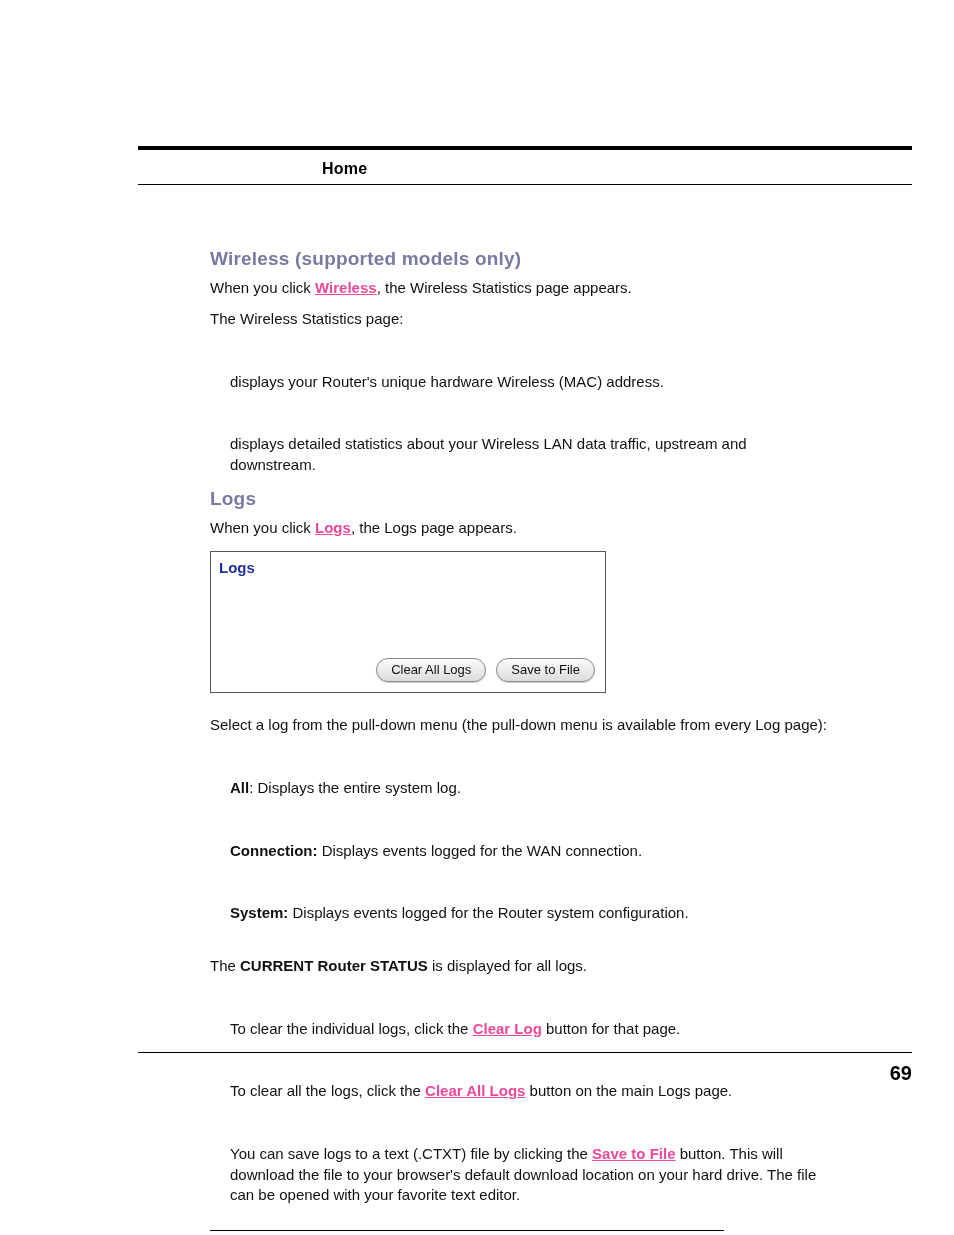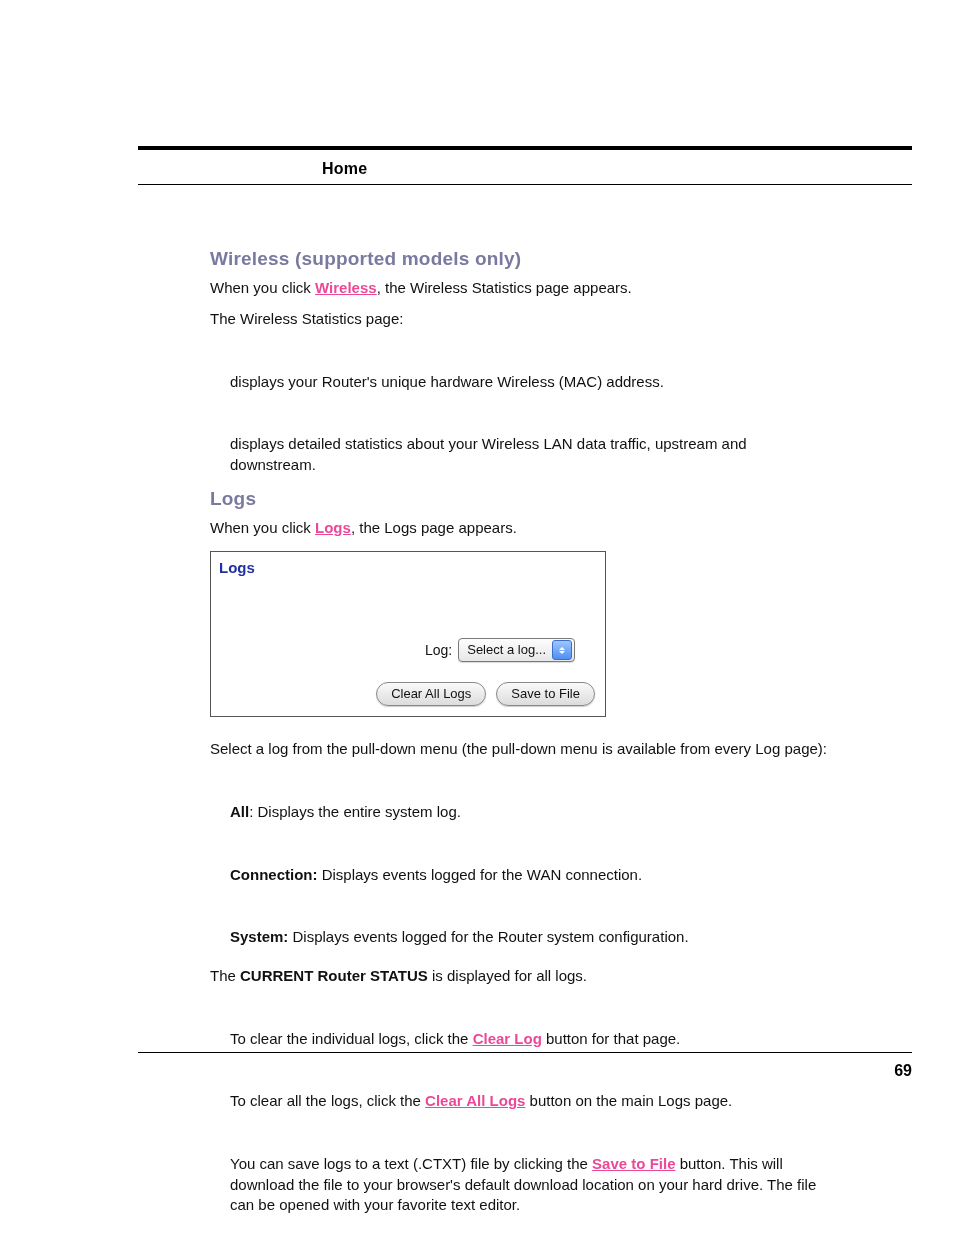--- a/index.html
+++ b/index.html
@@ -49,21 +49,21 @@
   color: #7a7aa0;
   letter-spacing: 0.2px;
 }
 .para { margin: 4px 0 10px 0; }
 .link {
   color: #ec4899;
   font-weight: bold;
   text-decoration: underline;
 }
 .indent { margin-left: 20px; margin-top: 42px; }
-.spaced { margin-top: 18px; }
+.spaced { margin-top: 32px; }
 
 
 .logpanel {
   width: 394px;
   border: 1px solid #555;
   background: #fff;
   margin: 12px 0 22px 0;
 }
 .logpanel .title {
   color: #2030a0;
@@ -137,21 +137,21 @@
   left: 138px;
   right: 42px;
   top: 1052px;
   border-top: 1px solid #000;
 }
 .pagenum {
   position: absolute;
   right: 42px;
   top: 1062px;
   font-weight: bold;
-  font-size: 16px;
+  font-size: 20px;
 }
 
 
 .notebox {
   margin-top: 24px;
   border-top: 1px solid #000;
   width: 514px;
   padding-top: 14px;
   display: flex;
   align-items: center;
@@ -183,30 +183,20 @@
     <div class="para indent">displays detailed statistics about your Wireless LAN data traffic, upstream and downstream.</div>
 
     <h3 class="section spaced">Logs</h3>
     <div class="para">
       <span>When you click </span><span class="link">Logs</span><span>, the Logs page appears.</span>
     </div>
 
     <div class="logpanel">
       <div class="title">Logs</div>
       <div class="body"></div>
-      <div class="row1">
-        <span>Log:</span>
-        <span class="select">
-          <span>Select a log...</span>
-          <span class="arrowbox">
-            <span class="arr up"></span>
-              <span class="arr down"></span>
-          </span>
-        </span>
-      </div>
       <div class="row2">
         <span class="pillbtn">Clear All Logs</span>
         <span class="pillbtn">Save to File</span>
       </div>
     </div>
 
     <div class="para">Select a log from the pull-down menu (the pull-down menu is available from every Log page):</div>
     <div class="para indent"><b>All</b><span>: Displays the entire system log.</span></div>
     <div class="para indent"><b>Connection:</b><span> Displays events logged for the WAN connection.</span></div>
     <div class="para indent"><b>System:</b><span> Displays events logged for the Router system configuration.</span></div>

